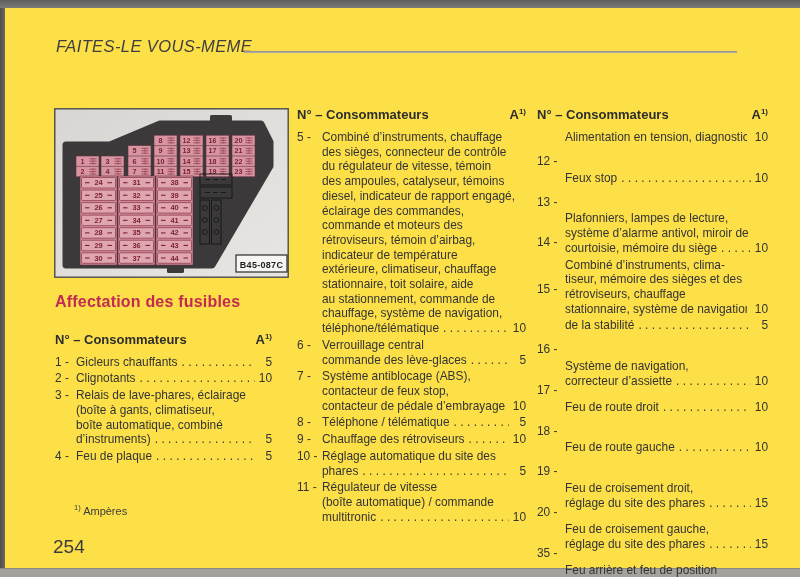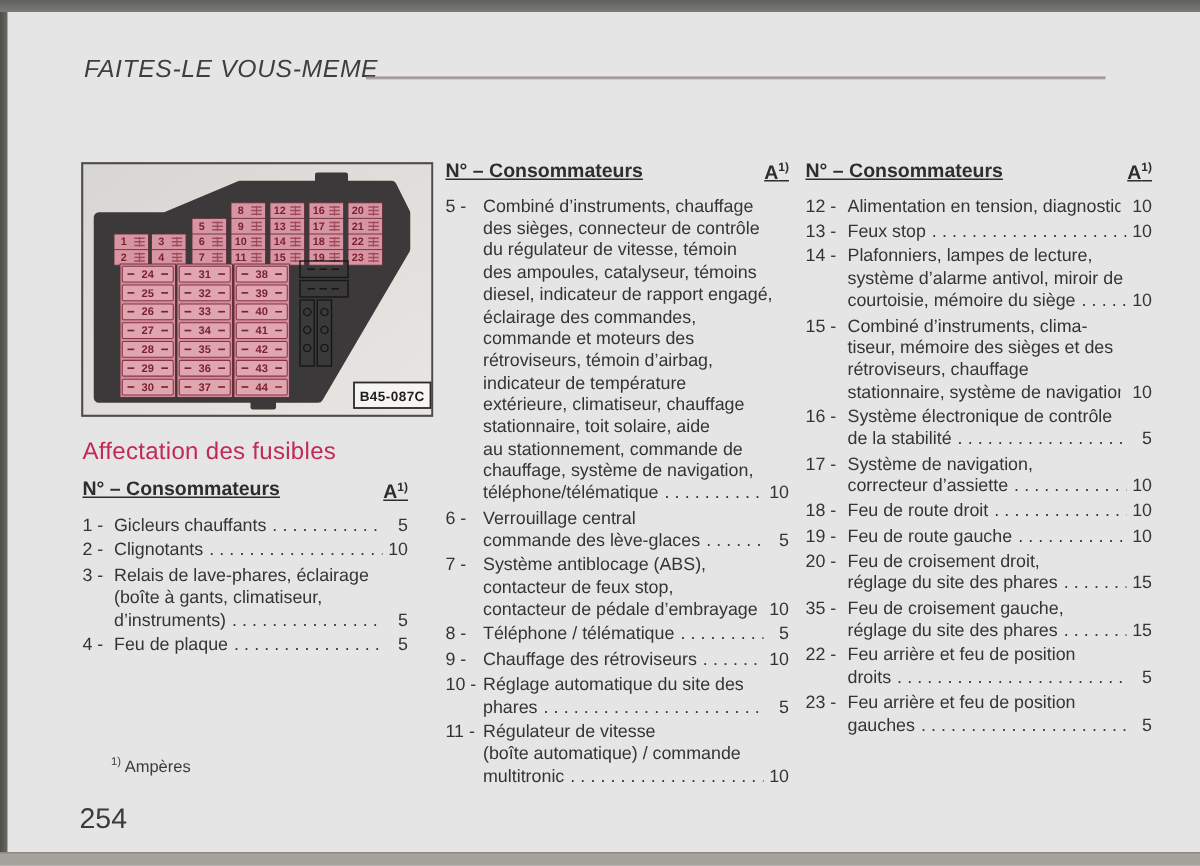--- a/index.html
+++ b/index.html
@@ -1,42 +1,42 @@
 <!DOCTYPE html>
 <html><head>
 <meta charset="utf-8">
 <style>
   html,body{margin:0;padding:0;background:#98968f;}
-  .scan{position:relative;width:800px;height:577px;background:#e5e5e5;overflow:hidden;
+  .scan{position:relative;width:800px;height:577px;background:#fde047;overflow:hidden;
         font-family:"Liberation Sans",sans-serif;color:#343435;}
   .edge-top{position:absolute;left:0;top:0;width:800px;height:8px;
             background:linear-gradient(#5f5f5d,#7a7a78);}
   .edge-left{position:absolute;left:0;top:8px;width:5px;height:560px;
              background:linear-gradient(90deg,#4f4d4a,#6a6865);}
   .edge-bottom{position:absolute;left:0;top:568px;width:800px;height:9px;
                background:#a5a29d;border-top:1px solid #8b8984;}
   .page-header{position:absolute;left:56px;top:37px;font-style:italic;font-size:16.5px;
                letter-spacing:.4px;color:#3e3e40;}
   .header-rule{position:absolute;left:244px;top:51px;width:493px;height:2px;
                background:linear-gradient(#93898c,#b9b0b2);}
   .col{position:absolute;font-size:11.9px;line-height:14.7px;}
   .col-left{left:55px;top:108px;width:217px;}
   .col-mid{left:297px;top:105px;width:229px;}
   .col-right{left:537px;top:105px;width:231px;}
   .photo{width:235px;height:170px;margin-left:-1px;}
   svg{display:block;}
-  .section-title{margin:17px 0 8px 0;font-size:16px;font-weight:normal;color:#c22a54;letter-spacing:.2px;}
-  .col-head{display:flex;justify-content:space-between;align-items:center;
-            font-weight:bold;font-size:13px;margin-bottom:7px;color:#2d2d2e;text-decoration:underline;}
+  .section-title{margin:17px 0 20px 0;font-size:16px;font-weight:bold;color:#c22a54;letter-spacing:.2px;}
+  .col-head{display:flex;justify-content:space-between;align-items:flex-end;
+            font-weight:bold;font-size:13px;margin-bottom:7px;color:#2d2d2e;}
   sup.sup{font-size:8px;}
   .entry{display:flex;margin-bottom:2px;}
   .num{flex:none;}
   .col-left .num{width:21px;}
   .col-mid .num{width:25px;}
-  .col-right .num{width:28px;}
+  .col-right .num{width:28px;margin-top:24px;}
   .ebody{flex:1;min-width:0;}
   .lastline{display:flex;align-items:flex-end;}
   .txt{flex:0 1 auto;white-space:nowrap;min-width:0;overflow:hidden;}
   .dots{flex:1 1 0;min-width:0;overflow:hidden;white-space:nowrap;
         letter-spacing:3.4px;margin-left:4px;}
   .amp{flex:none;min-width:15px;text-align:right;margin-left:2px;}
   .footnote{position:absolute;left:74px;top:503px;font-size:11px;color:#3b3b3b;}
   .footnote sup{font-size:7.5px;}
   .page-number{position:absolute;left:53px;top:536px;font-size:19px;color:#3b3b3b;}
   .sfnum{font:bold 7.2px "Liberation Sans",sans-serif;fill:#7b2134;text-anchor:middle;}
@@ -344,20 +344,21 @@
               <span class="dots">......................................................................</span>
               <span class="amp">10</span>
             </div>
           </div>
         </div>
         <div class="entry">
           <span class="num">3 -</span>
           <div class="ebody">
             <div class="line">Relais de lave-phares, éclairage</div>
             <div class="line">(boîte à gants, climatiseur,</div>
+            <div class="line">boîte automatique, combiné</div>
             <div class="lastline">
               <span class="txt">d’instruments)</span>
               <span class="dots">......................................................................</span>
               <span class="amp">5</span>
             </div>
           </div>
         </div>
         <div class="entry">
           <span class="num">4 -</span>
           <div class="ebody">
@@ -516,21 +517,20 @@
             <div class="lastline">
               <span class="txt">stationnaire, système de navigation</span>
               <span class="dots">......................................................................</span>
               <span class="amp">10</span>
             </div>
           </div>
         </div>
         <div class="entry">
           <span class="num">16 -</span>
           <div class="ebody">
-            <div class="line">Système électronique de contrôle</div>
             <div class="lastline">
               <span class="txt">de la stabilité</span>
               <span class="dots">......................................................................</span>
               <span class="amp">5</span>
             </div>
           </div>
         </div>
         <div class="entry">
           <span class="num">17 -</span>
           <div class="ebody">

